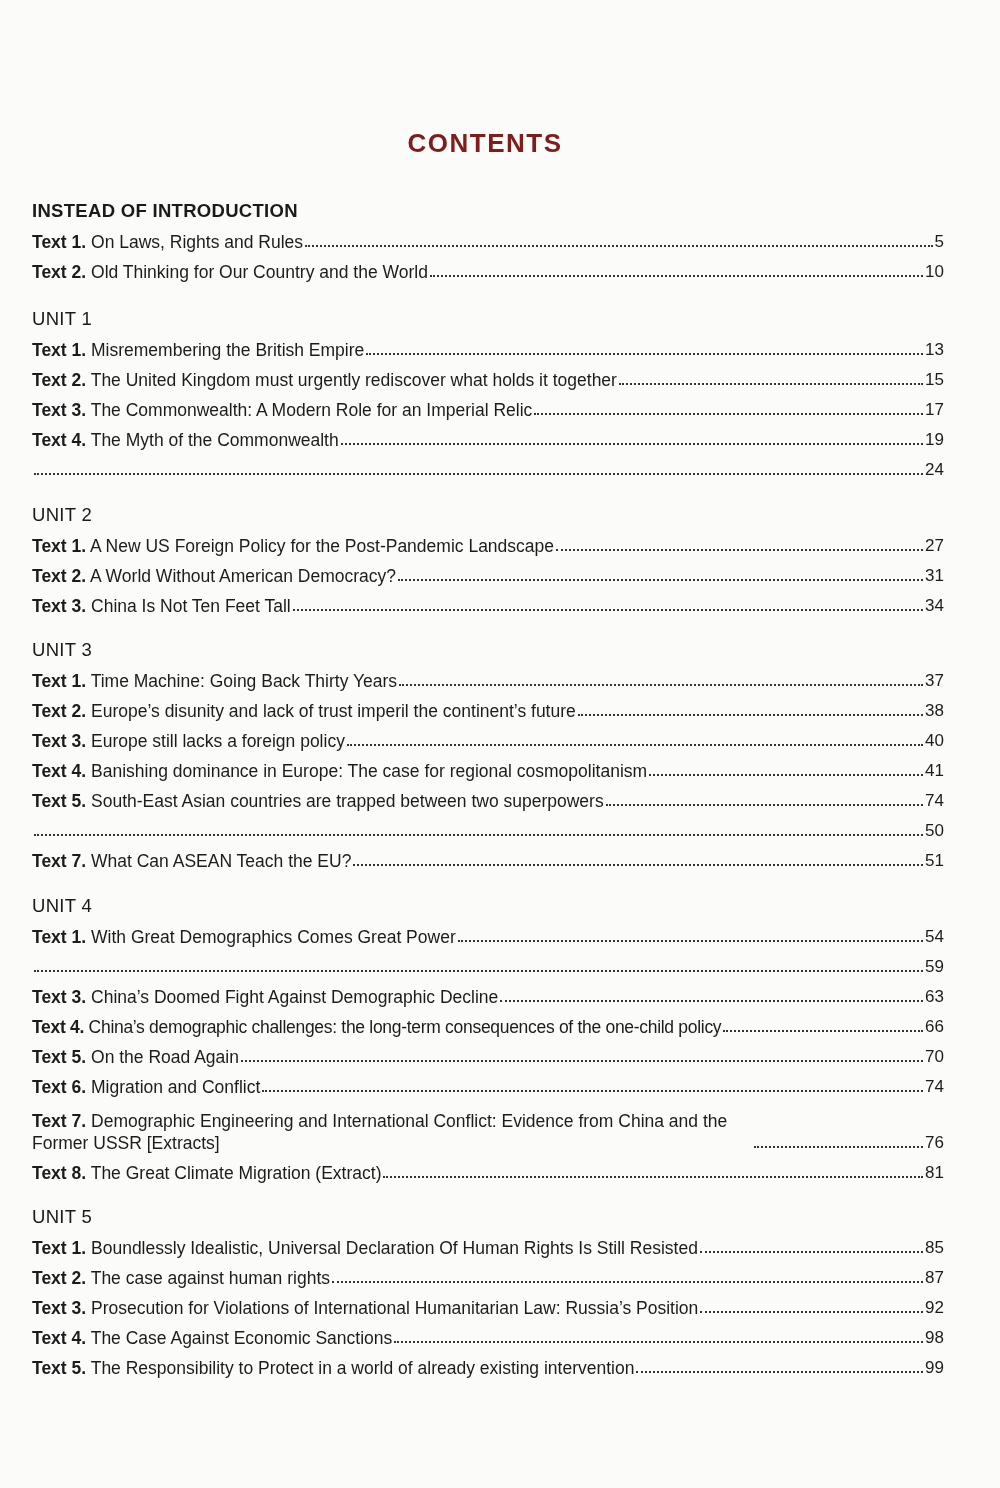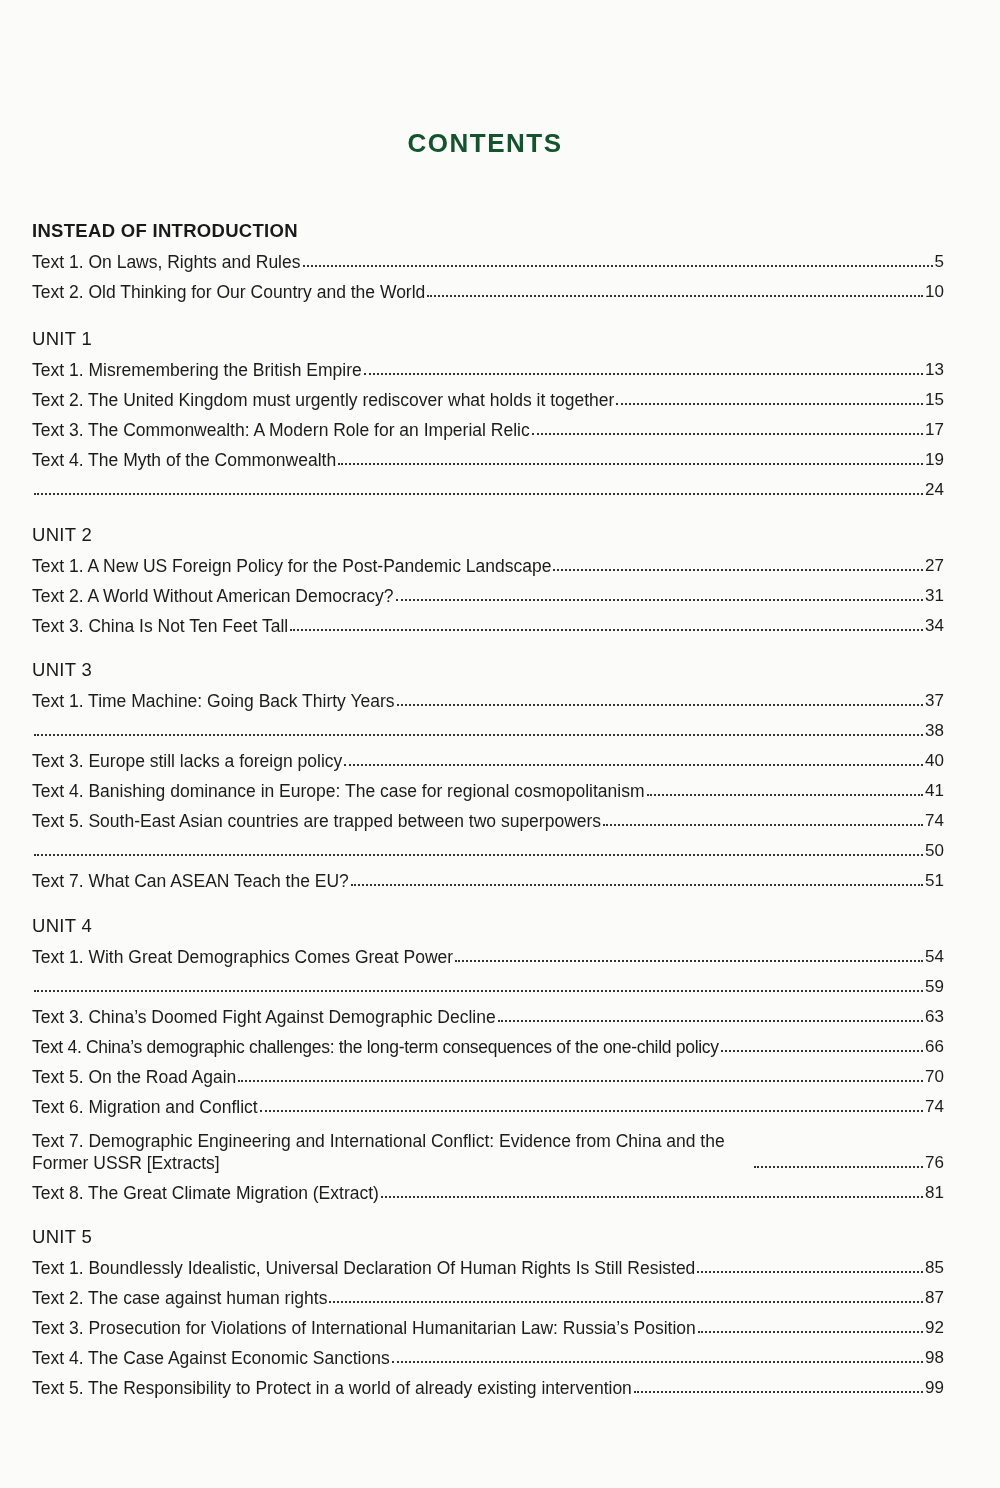--- a/index.html
+++ b/index.html
@@ -1,25 +1,25 @@
 <!DOCTYPE html>
 <html><head>
 <meta charset="utf-8">
 <style>
   html, body { margin:0; padding:0; }
   body { width:1000px; height:1488px; background:#fbfbfa; overflow:hidden; position:relative; font-family:"Liberation Sans", sans-serif; color:#1c1c1c; }
-  .title { position:absolute; left:0; width:970px; top:128px; text-align:center; font-size:26px; font-weight:bold; letter-spacing:1.5px; color:#14532d; margin:0; }
-  .section { position:absolute; left:32px; width:912px;margin-top:20px; }
+  .title { position:absolute; left:0; width:970px; top:128px; text-align:center; font-size:26px; font-weight:bold; letter-spacing:1.5px; color:#7f1d1d; margin:0; }
+  .section { position:absolute; left:32px; width:912px; }
   .sec-head { font-size:18.5px; height:30px; line-height:30px; letter-spacing:0.3px; color:#1a1a1a; }
   .sec-head.bold { font-weight:bold; }
   .entry { display:flex; align-items:flex-end; height:30px; font-size:17.5px; line-height:22px; padding-bottom:3px; box-sizing:border-box; }
   .entry.two { height:56px; }
   .entry .label { white-space:nowrap; }
   .entry.two .label { white-space:normal; width:720px; }
-  .entry .num { font-weight:normal;text-align:center; }
+  .entry .num { font-weight:bold;text-align:center; }
   .entry .dots { flex:1; border-bottom:2px dotted #333; margin:0 2px 6px 2px; min-width:10px; height:0; }
   .entry .page-no { white-space:nowrap; font-size:17px; }
 </style>
 </head>
 <body>
 
 <h1 class="title">CONTENTS</h1>
 
 <div class="section" style="top:196px">
   <div class="sec-head bold">INSTEAD OF INTRODUCTION</div>
@@ -83,20 +83,21 @@
 </div>
 
 <div class="section" style="top:635px">
   <div class="sec-head">UNIT 3</div>
   <div class="entry">
       <span class="label"><span class="num">Text 1.</span> <span>Time Machine: Going Back Thirty Years</span></span>
       <span class="dots"></span>
       <span class="page-no">37</span>
     </div>
   <div class="entry">
+      <span class="label"><span class="num">Text 2.</span> <span>Europe’s disunity and lack of trust imperil the continent’s future</span></span>
       <span class="dots"></span>
       <span class="page-no">38</span>
     </div>
   <div class="entry">
       <span class="label"><span class="num">Text 3.</span> <span>Europe still lacks a foreign policy</span></span>
       <span class="dots"></span>
       <span class="page-no">40</span>
     </div>
   <div class="entry">
       <span class="label"><span class="num">Text 4.</span> <span>Banishing dominance in Europe: The case for regional cosmopolitanism</span></span>

